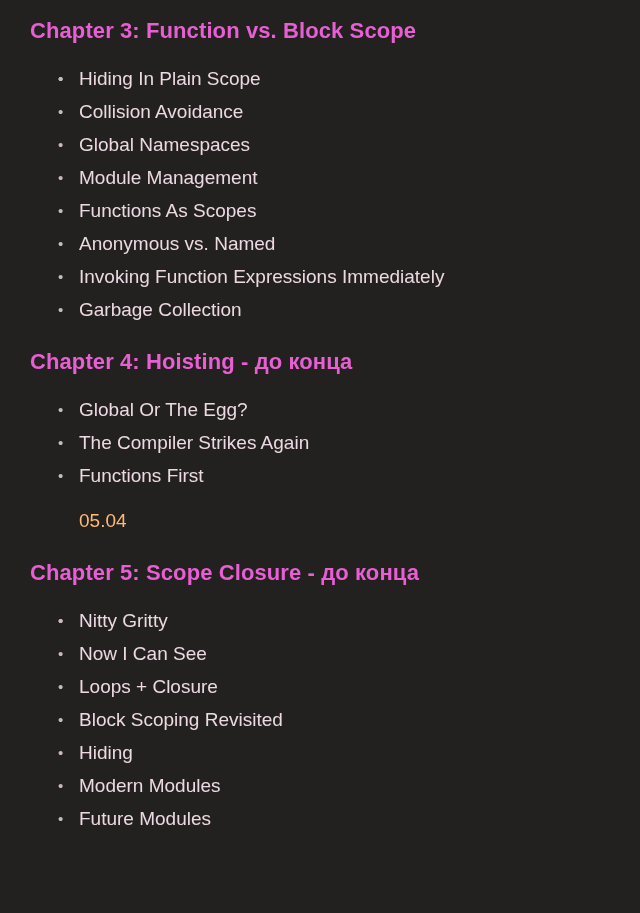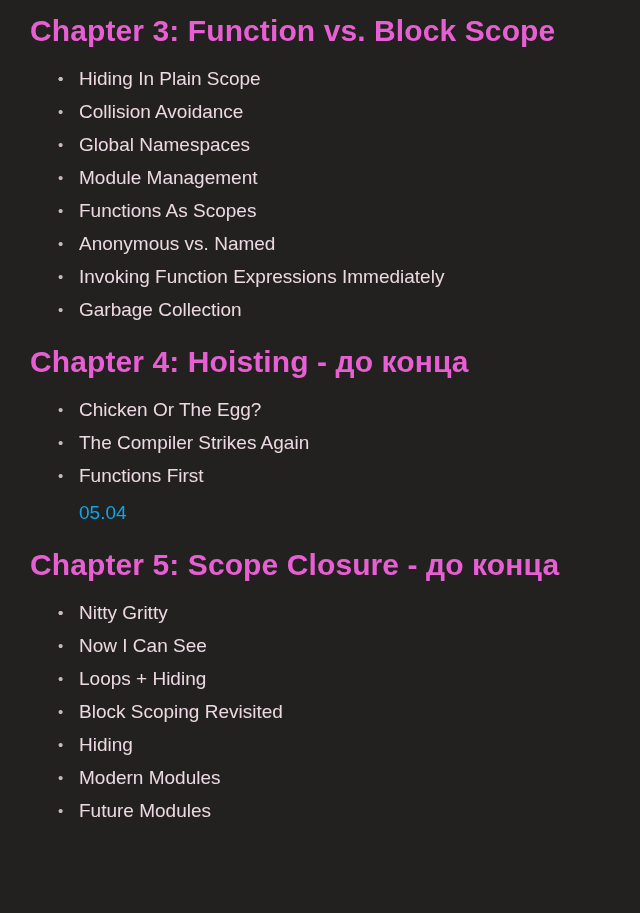--- a/index.html
+++ b/index.html
@@ -28,21 +28,21 @@
     top: 0;
     width: 6px;
     height: 913px;
     background: #23211f;
   }
   .content {
     padding: 14px 18px 0 30px;
   }
   h2.chapter-title {
     font-family: "Liberation Sans", sans-serif;
-    font-size: 30px;
+    font-size: 22px;
     font-weight: bold;
     color: #e85fd4;
     margin: 0 0 0 0;
     padding: 0;
     line-height: 34px;
     letter-spacing: 0.1px;
   }
   .chapter-block {
     margin-bottom: 0;
   }
@@ -62,23 +62,23 @@
     position: absolute;
     left: 8px;
     top: 0;
     color: #c9b9c2;
     font-size: 15px;
     line-height: 33px;
   }
   .note-line {
     font-size: 19px;
     line-height: 33px;
-    color: #0ea5e9;
+    color: #fdba74;
     padding-left: 49px;
-    margin-top: 4px;
+    margin-top: 12px;
   }
   .spacer-after-list {
     height: 19px;
   }
 </style>
 </head>
 <body>
 
 <div class="page">
   <div class="accent-bar"></div>
@@ -97,36 +97,36 @@
         <li><span class="bullet">•</span><span>Invoking Function Expressions Immediately</span></li>
         <li><span class="bullet">•</span><span>Garbage Collection</span></li>
       </ul>
     </div>
 
     <div class="spacer-after-list"></div>
 
     <div class="chapter-block">
       <h2 class="chapter-title">Chapter 4: Hoisting - до конца</h2>
       <ul class="topic-list">
-        <li><span class="bullet">•</span><span>Chicken Or The Egg?</span></li>
+        <li><span class="bullet">•</span><span>Global Or The Egg?</span></li>
         <li><span class="bullet">•</span><span>The Compiler Strikes Again</span></li>
         <li><span class="bullet">•</span><span>Functions First</span></li>
       </ul>
       <div class="note-line">05.04</div>
     </div>
 
     <div class="spacer-after-list"></div>
 
     <div class="chapter-block">
       <h2 class="chapter-title">Chapter 5: Scope Closure - до конца</h2>
       <ul class="topic-list">
         <li><span class="bullet">•</span></li>
         <li><span class="bullet">•</span><span>Nitty Gritty</span></li>
         <li><span class="bullet">•</span><span>Now I Can See</span></li>
-        <li><span class="bullet">•</span><span>Loops + Hiding</span></li>
+        <li><span class="bullet">•</span><span>Loops + Closure</span></li>
         <li><span class="bullet">•</span><span>Block Scoping Revisited</span></li>
         <li><span class="bullet">•</span><span>Hiding</span></li>
         <li><span class="bullet">•</span><span>Modern Modules</span></li>
         <li><span class="bullet">•</span><span>Future Modules</span></li>
       </ul>
     </div>
 
   </div>
 </div>
 

